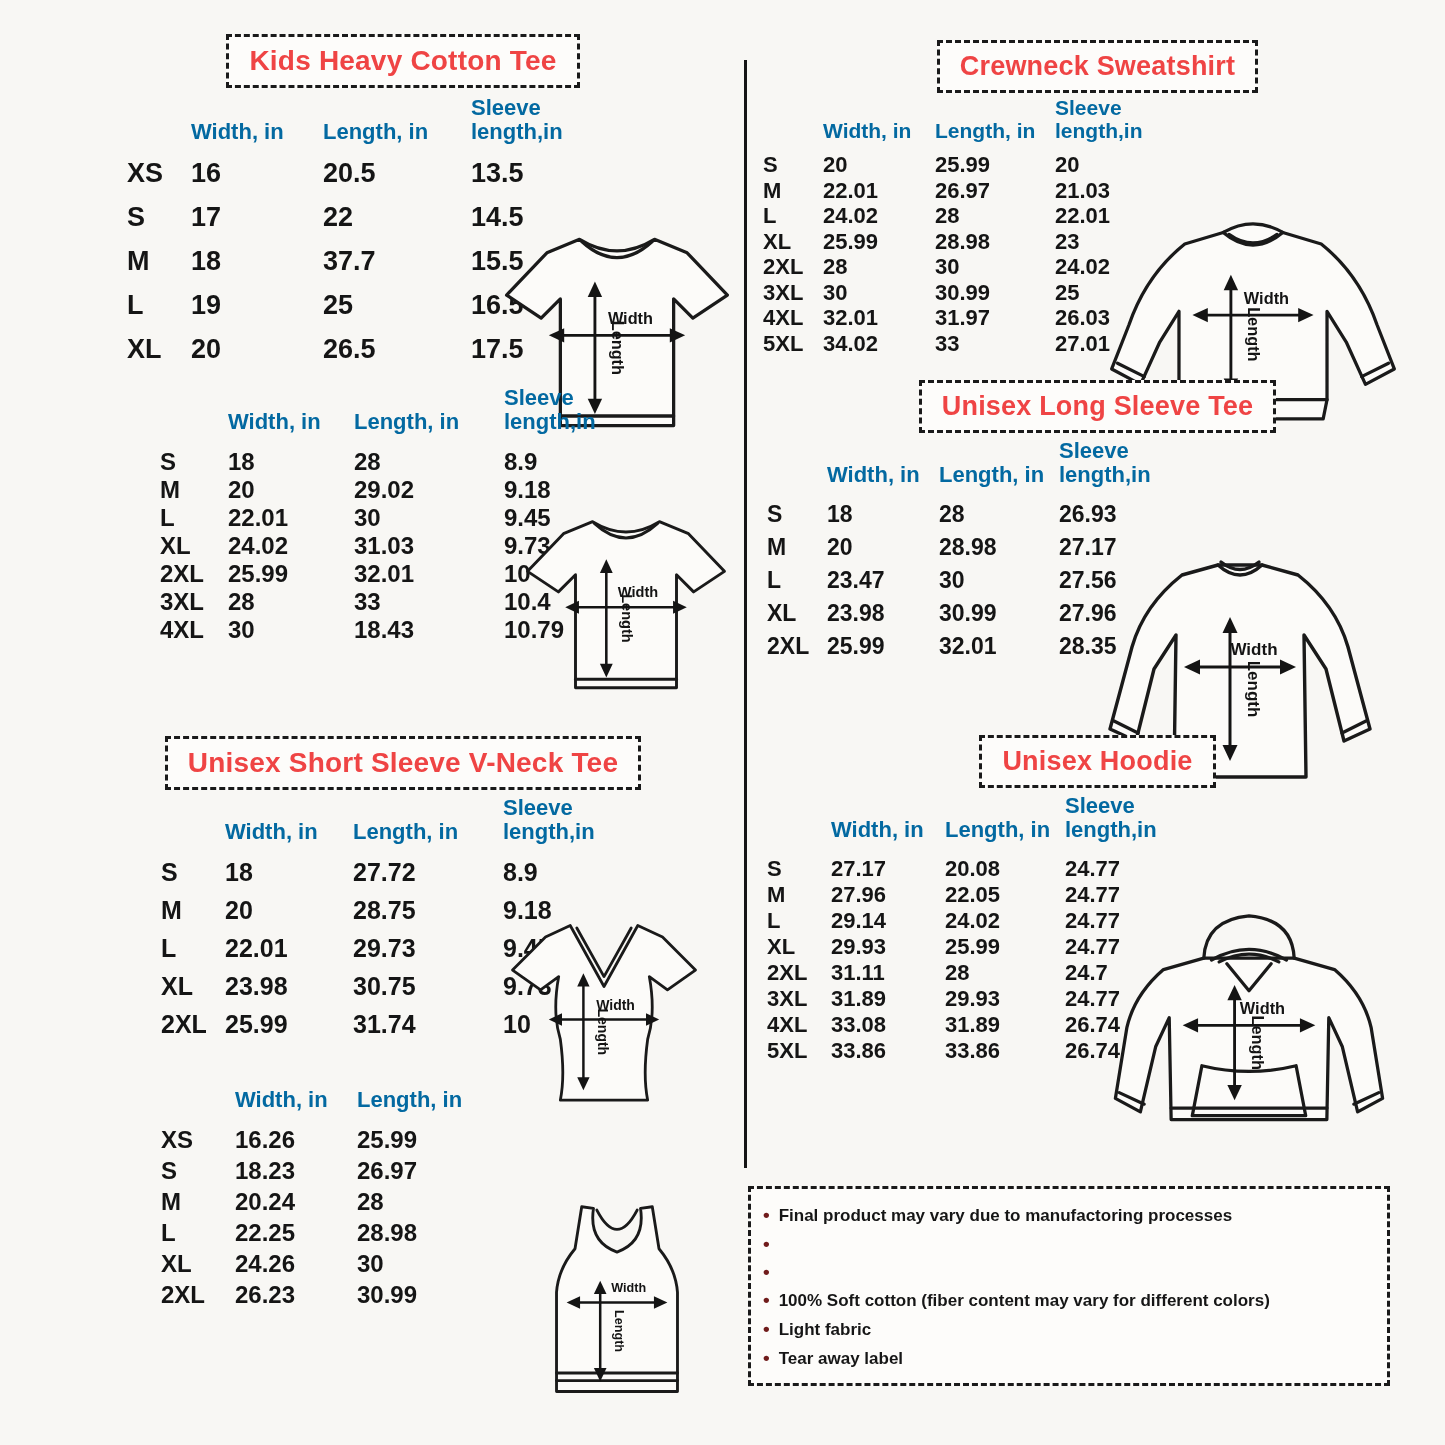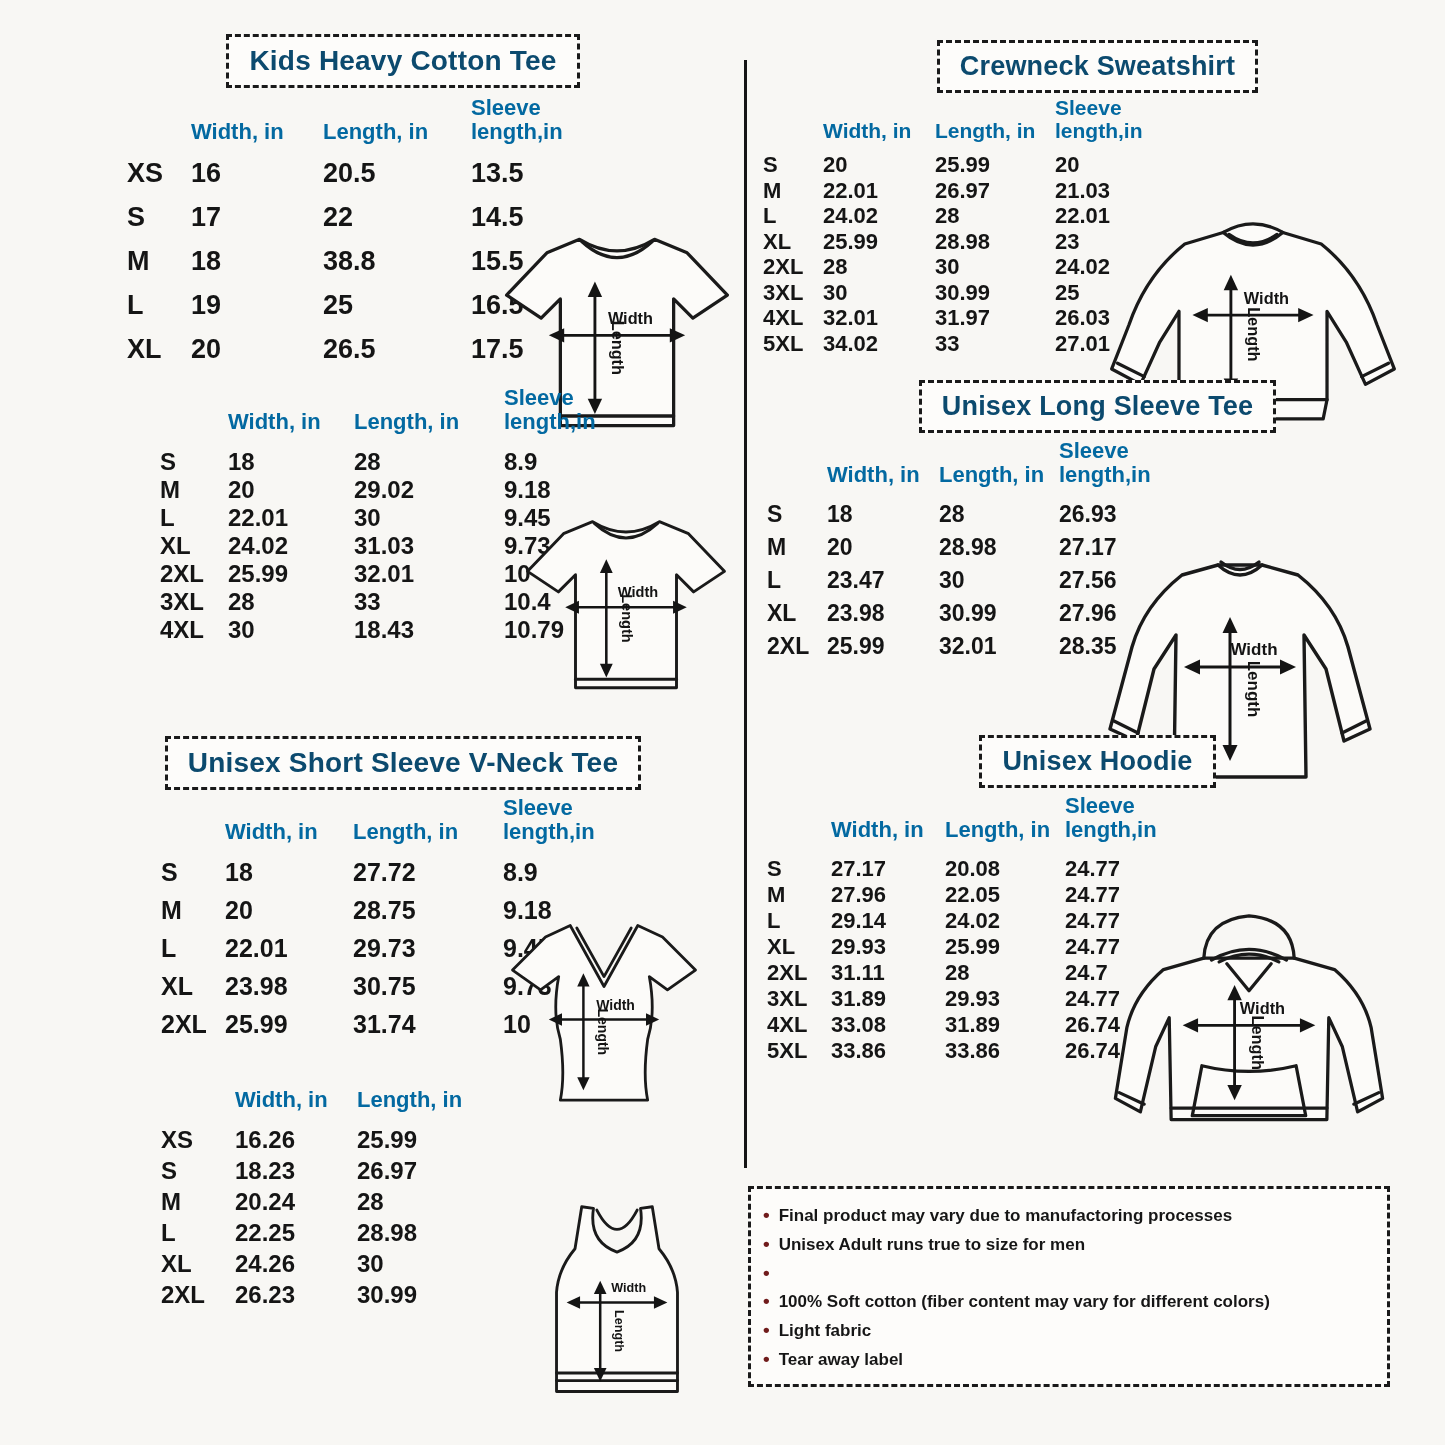--- a/index.html
+++ b/index.html
@@ -7,21 +7,21 @@
     position:relative; width:1445px; height:1445px; overflow:hidden;
     background:#f8f7f4;
     font-family:"Liberation Sans","DejaVu Sans",sans-serif;
     color:#161616;
   }
   .divider{position:absolute; left:744px; top:60px; width:3px; height:1108px; background:#151515;}
   .sec{position:absolute;}
   .titlewrap{text-align:center;}
   .titlebox{
     display:inline-block; padding:8px 20px; border:3px dashed #1a1a1a;
-    background:#fdfcfa; color:#0c4a6e; font-weight:bold; letter-spacing:0.2px;
+    background:#fdfcfa; color:#ef4444; font-weight:bold; letter-spacing:0.2px;
     white-space:nowrap;
   }
   #sec0 .titlebox,#sec2 .titlebox,#sec3 .titlebox{font-size:28px;}
   #sec1 .titlebox{font-size:25px;}
   #sec4 .titlebox,#sec5 .titlebox,#sec6 .titlebox{font-size:27px;}
   .content{position:relative;}
   .table{display:grid;}
   .hdr{
     color:#0369a1; font-weight:bold; font-size:22px; line-height:1.08;
     white-space:pre-line; align-self:end; padding-bottom:14px;
@@ -91,21 +91,21 @@
           <div class="cell size">XS</div>
           <div class="cell val">16</div>
           <div class="cell val">20.5</div>
           <div class="cell val">13.5</div>
           <div class="cell size">S</div>
           <div class="cell val">17</div>
           <div class="cell val">22</div>
           <div class="cell val">14.5</div>
           <div class="cell size">M</div>
           <div class="cell val">18</div>
-          <div class="cell val">38.8</div>
+          <div class="cell val">37.7</div>
           <div class="cell val">15.5</div>
           <div class="cell size">L</div>
           <div class="cell val">19</div>
           <div class="cell val">25</div>
           <div class="cell val">16.5</div>
           <div class="cell size">XL</div>
           <div class="cell val">20</div>
           <div class="cell val">26.5</div>
           <div class="cell val">17.5</div>
         </div>
@@ -495,21 +495,20 @@
   </section>
 
   <div class="notes">
     <ul>
         <li>
           <span class="dot">•</span>
           <span>Final product may vary due to manufactoring processes</span>
         </li>
         <li>
           <span class="dot">•</span>
-          <span>Unisex Adult runs true to size for men</span>
         </li>
         <li>
           <span class="dot">•</span>
         </li>
         <li>
           <span class="dot">•</span>
           <span>100% Soft cotton (fiber content may vary for different colors)</span>
         </li>
         <li>
           <span class="dot">•</span>

